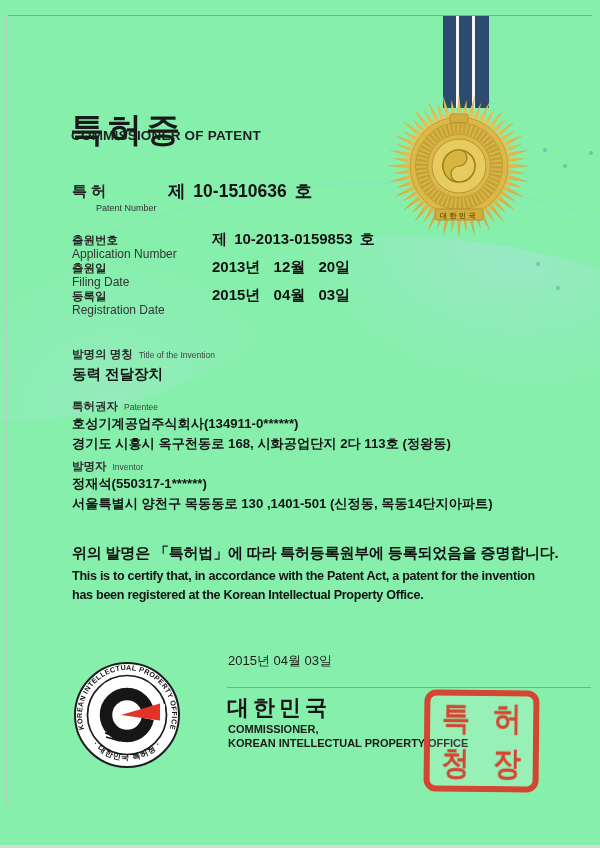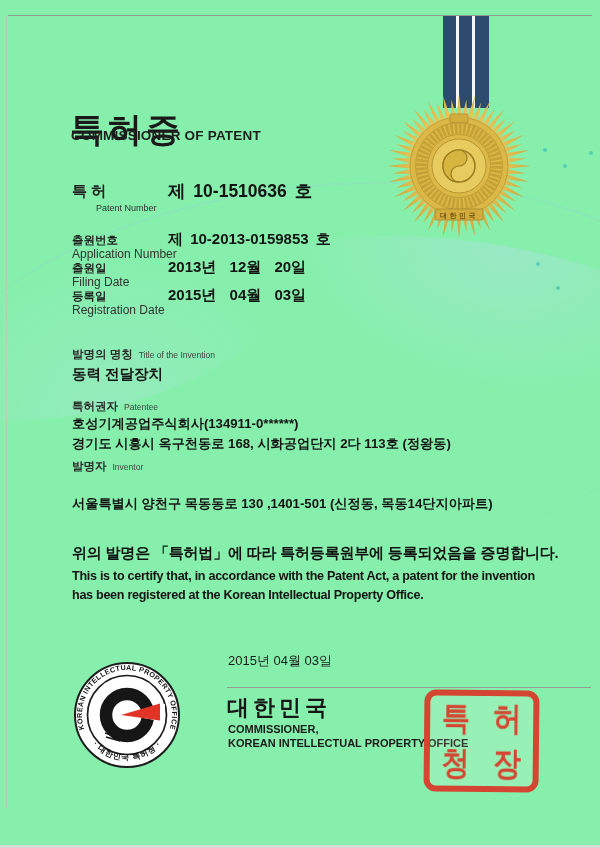--- a/index.html
+++ b/index.html
@@ -35,21 +35,21 @@
   .title-en{left:71px;top:128px;font-size:13.5px;font-weight:bold;letter-spacing:.2px;color:#1e1e1e;}
   
   .lab-ko{font-weight:bold;color:#222;}
   .lab-en{color:#333;}
   .val{font-weight:bold;color:#141414;}
   .patent-label{left:72px;top:182px;font-size:15px;}
   .patent-sub{left:72px;top:203px;font-size:9px;padding-left:24px;}
   .patent-value{left:168px;top:179px;font-size:17.5px;word-spacing:3px;}
   .row-lab{font-size:11.5px;}
   .row-sub{font-size:12px;}
-  .row-val{font-size:15px;}
+  .row-val{font-size:15px;margin-left:44px;}
   .wide{word-spacing:9px;text-align:right;}
   
   .sec-lab{font-size:11.5px;font-weight:bold;color:#2a2a2a;}
   .sec-lab small{font-size:8.5px;font-weight:normal;color:#444;margin-left:6px;}
   .sec-val{font-size:14.5px;font-weight:bold;color:#141414;}
   .sec-line{font-size:13.2px;font-weight:bold;color:#141414;white-space:nowrap;}
   
   .stmt-ko{left:72px;top:544px;font-size:15px;font-weight:bold;color:#111;white-space:nowrap;letter-spacing:-0.2px;}
   .stmt-en{font-size:12.6px;font-weight:bold;color:#141414;white-space:nowrap;letter-spacing:-0.3px;}
   
@@ -135,20 +135,21 @@
 
   <div class="abs sec-lab" style="left:72px;top:399px">
     <span>특허권자</span><small>Patentee</small>
   </div>
   <div class="abs sec-line" style="left:72px;top:415px">호성기계공업주식회사(134911-0******)</div>
   <div class="abs sec-line" style="left:72px;top:435px">경기도 시흥시 옥구천동로 168, 시화공업단지 2다 113호 (정왕동)</div>
 
   <div class="abs sec-lab" style="left:72px;top:459px">
     <span>발명자</span><small>Inventor</small>
   </div>
+  <div class="abs sec-line" style="left:72px;top:475px">정재석(550317-1******)</div>
   <div class="abs sec-line" style="left:72px;top:495px">서울특별시 양천구 목동동로 130 ,1401-501 (신정동, 목동14단지아파트)</div>
 
   <div class="abs stmt-ko">위의 발명은 「특허법」에 따라 특허등록원부에 등록되었음을 증명합니다.</div>
   <div class="abs stmt-en" style="left:72px;top:569px">This is to certify that, in accordance with the Patent Act, a patent for the invention</div>
   <div class="abs stmt-en" style="left:72px;top:588px">has been registered at the Korean Intellectual Property Office.</div>
 
   <div class="abs issue-date">2015년 04월 03일</div>
   <div class="abs sign-rule"></div>
   <div class="abs signer-ko">대한민국</div>
   <div class="abs signer-en1">COMMISSIONER,</div>

